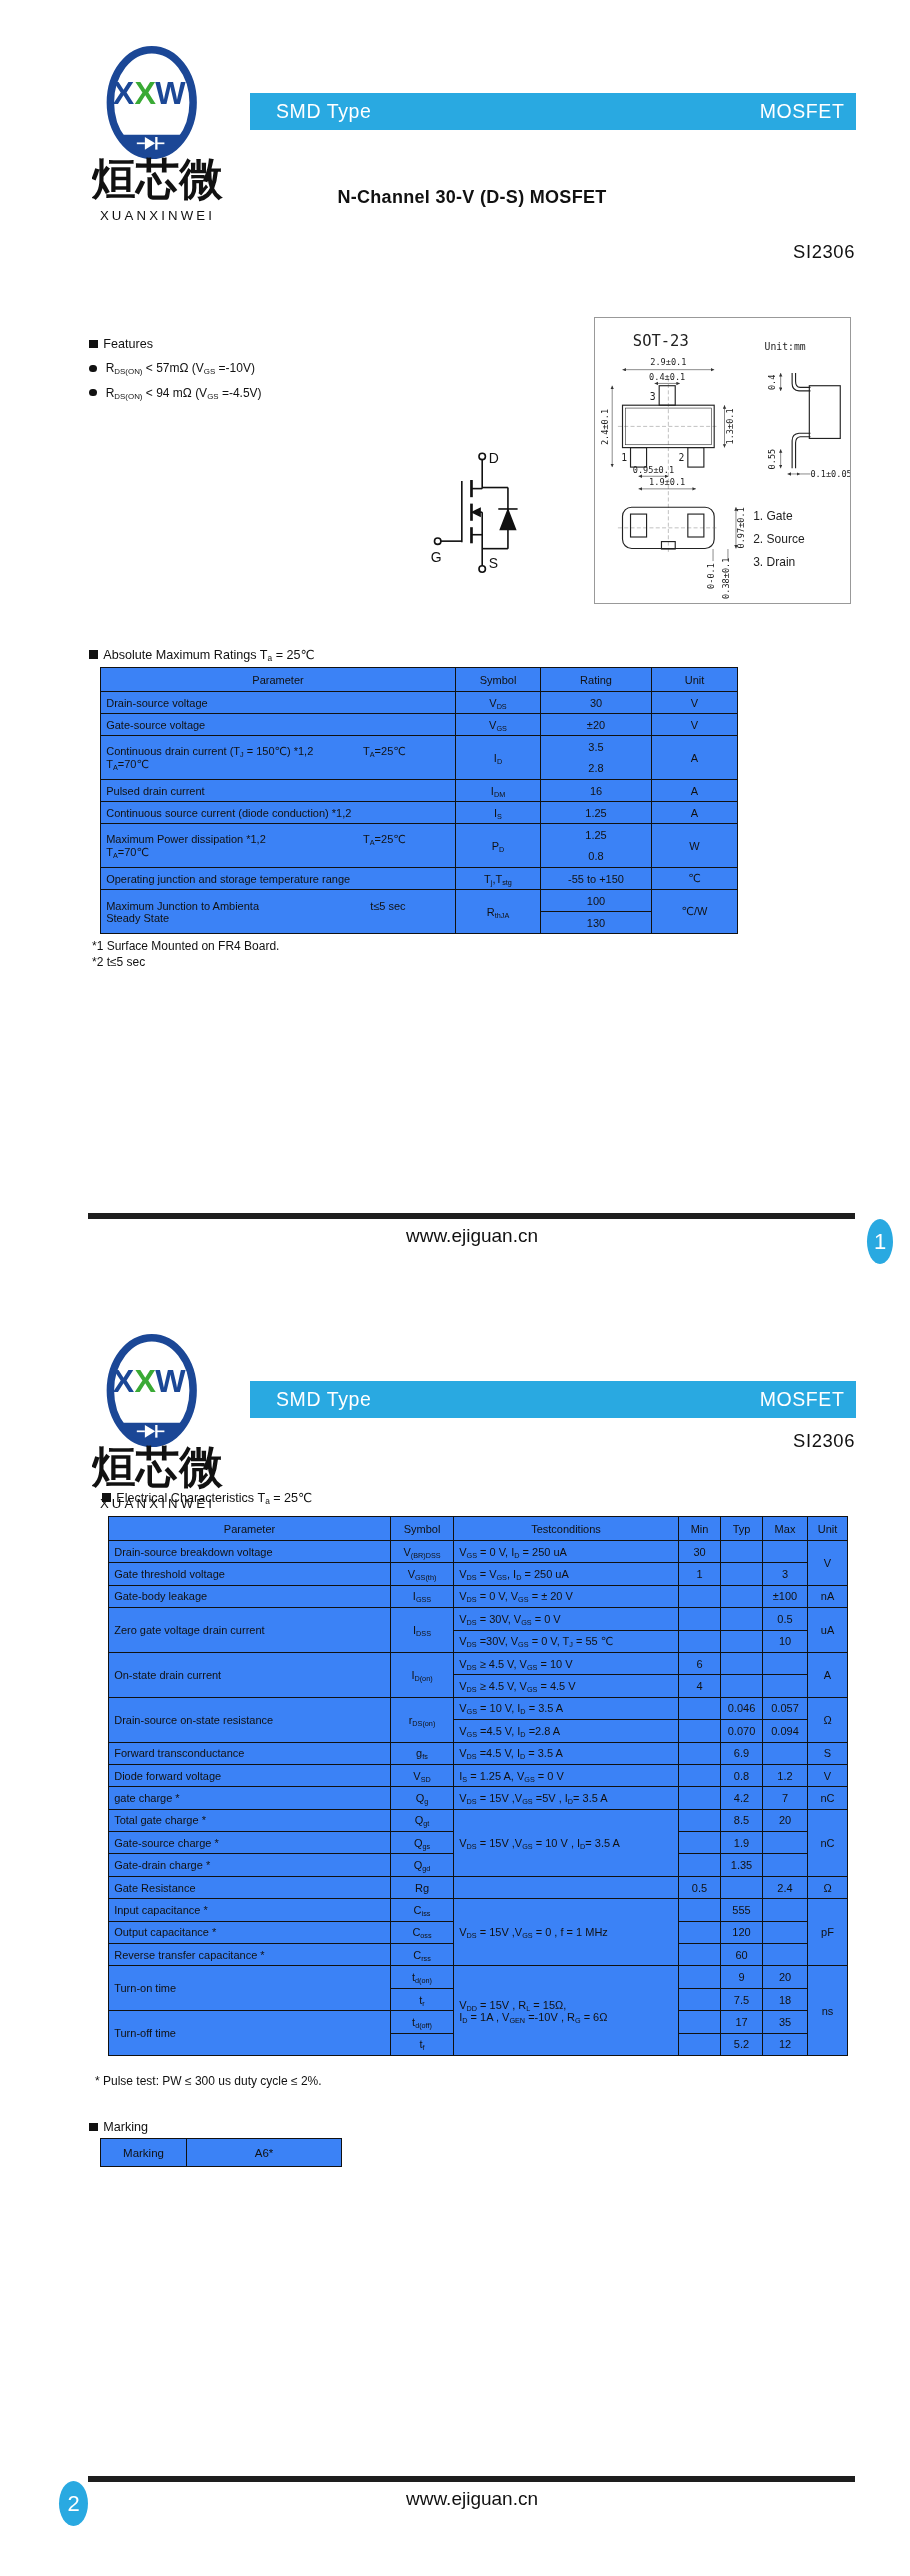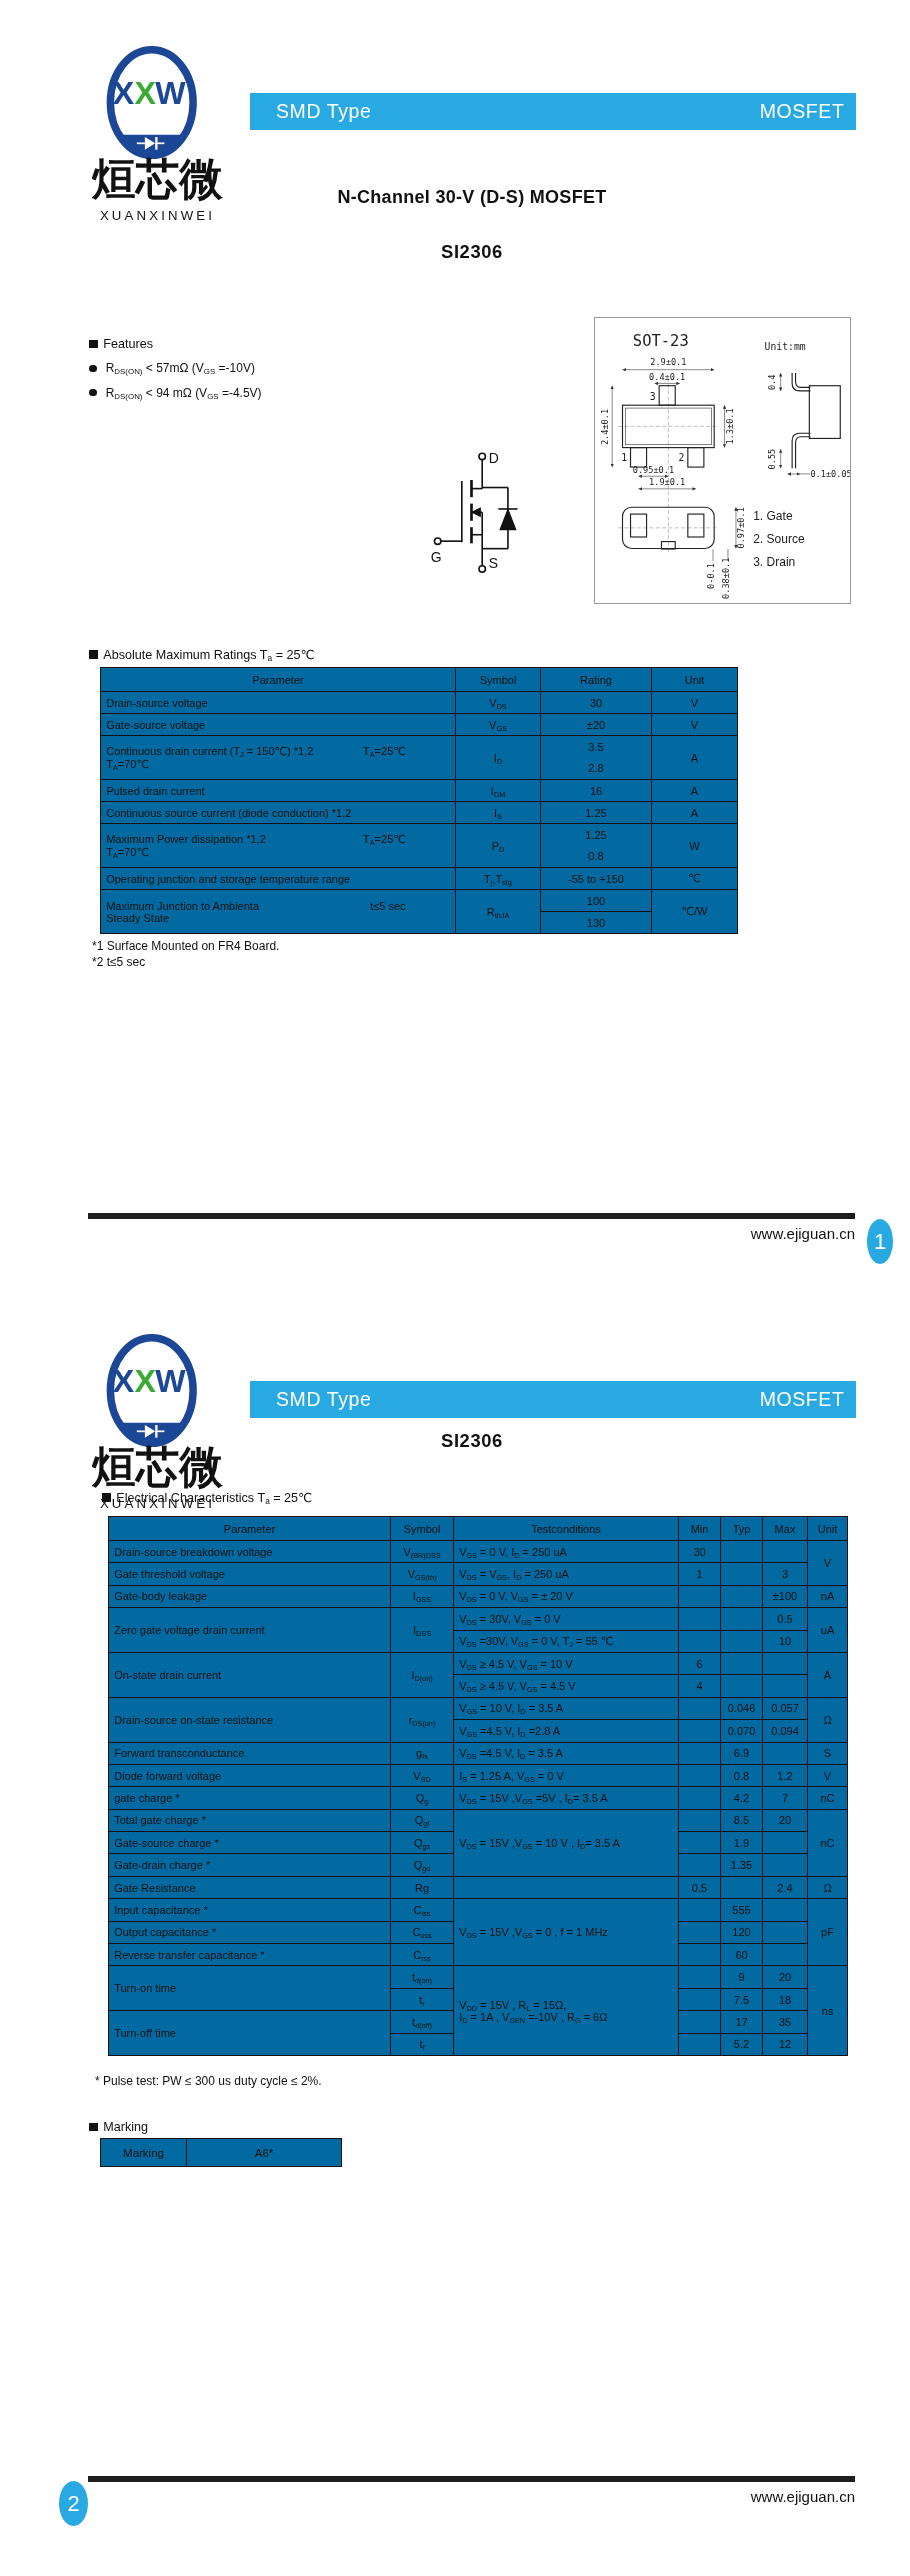--- a/index.html
+++ b/index.html
@@ -2,45 +2,45 @@
 <html style="font-size:9.2px"><head>
 <meta charset="utf-8">
 <style>
   html,body{margin:0;padding:0;background:#fff}
   body{width:910px;font-family:"Liberation Sans","DejaVu Sans",sans-serif;color:#111}
   .page{position:relative;width:910px;height:1288px;background:#fff;overflow:hidden}
   .abs{position:absolute}
   .banner{background:#29A9E1;color:#fff;display:flex;justify-content:space-between;align-items:center;
           padding:0 11.5px 0 26px;box-sizing:border-box;font-size:19.5px;letter-spacing:0.6px}
   .doc-title{font-weight:bold;font-size:18px;text-align:center;letter-spacing:0.3px}
-  .part-no{font-weight:bold;font-size:18.4px;text-align:center;letter-spacing:0.6px}
+  .part-no{font-weight:normal;font-size:18.4px;text-align:right;letter-spacing:0.6px}
   .sec{display:flex;align-items:center;gap:5.7px;font-size:12.6px}
   .sq{width:8.6px;height:8.6px;background:#111;flex:none}
   .feat-item{display:flex;align-items:center;gap:9.2px;font-size:12px;margin-top:10.3px}
   .dot{width:7.5px;height:7.5px;border-radius:50%;background:#111;flex:none}
   .pkg-box{border:0.6px solid #999;background:#fff}
   sub{font-size:0.66em;vertical-align:-0.22em;line-height:0}
-  table{border-collapse:collapse;table-layout:fixed;background:#0369a1}
+  table{border-collapse:collapse;table-layout:fixed;background:#3b82f6}
   .dtable{border:1.7px solid #111;font-size:11px}
   .dtable th,.dtable td{border:1.1px solid #111;padding:0 3.4px;text-align:center;vertical-align:middle;
           font-weight:normal;overflow:hidden}
   .dtable thead th{height:23px}
   .c-param{text-align:left !important;padding-left:5.2px !important}
   .c-cond{text-align:left !important;padding-left:5.2px !important}
   .c-rat{padding:0 !important}
   .c-rat div{height:21px;display:flex;align-items:center;justify-content:center}
   .c-rat .rb.divided{border-top:1.1px solid #111}
   .pl1{display:flex;justify-content:space-between}
   .pl1r{padding-right:46px}
   .pl2{text-align:left;padding-right:46px}
   .note{font-size:12px;margin-top:2px}
   .mark-table{border:1.7px solid #111;font-size:11.5px}
   .mark-table td{border:1.1px solid #111;text-align:center;height:25px}
   .fbar{background:#1e1e1e;height:5.7px}
-  .furl{font-size:15px;text-align:right}
+  .furl{font-size:19px;text-align:center}
   .badge{border-radius:50%;background:#29A9E1;color:#fff;display:flex;align-items:center;
          justify-content:center;font-size:22px}
   .dimtxt{font-family:"DejaVu Sans Mono",monospace;font-size:15px;fill:#222}
   .pkgtitle{font-family:"DejaVu Sans Mono",monospace;font-size:27px;fill:#222}
   .pkgunit{font-family:"DejaVu Sans Mono",monospace;font-size:17px;fill:#222}
   .legtxt{font-size:21px;fill:#222}
   .pinnum{font-family:"DejaVu Sans Mono",monospace;font-size:17px;fill:#222}
   .symlbl{font-size:26px;fill:#111}
 </style>
 </head>

